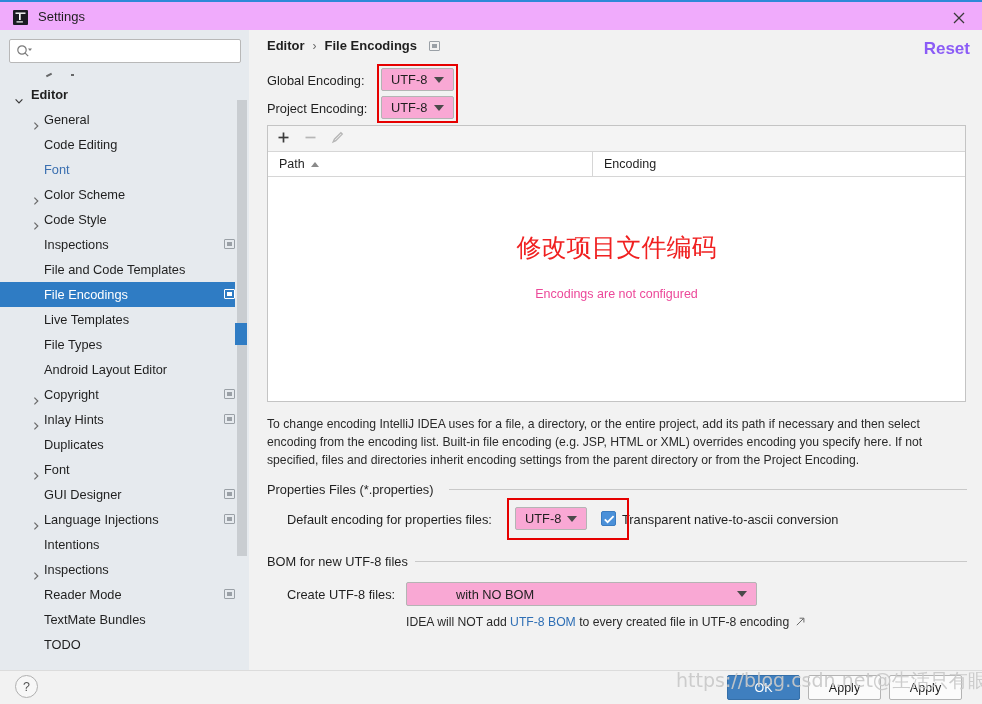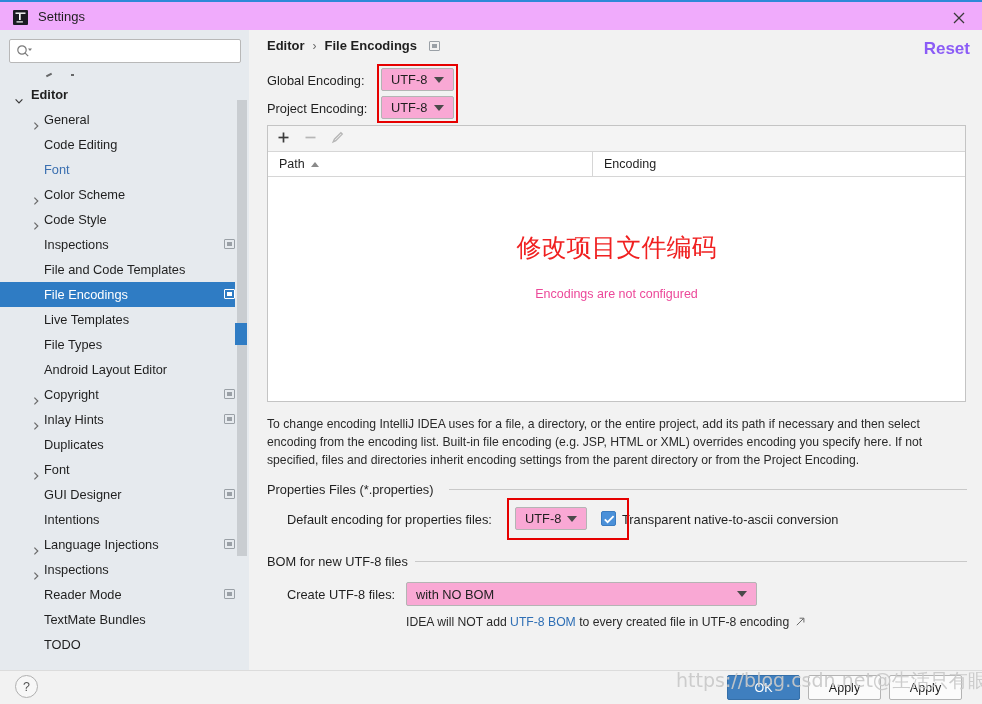--- a/index.html
+++ b/index.html
@@ -364,30 +364,30 @@
               </svg></span>
             <span class="label">Font</span>
           </div>
           <div class="tnode lvl1">
             <span class="label">GUI Designer</span>
             <span class="badge">
               <i></i>
             </span>
           </div>
           <div class="tnode lvl1">
+            <span class="arrow" style="left: 31px;"><svg width="10" height="10" viewBox="0 0 10 10">
+                <polyline points="3.4,1.6 6.8,5 3.4,8.4" fill="none" stroke="#6b6b6b" stroke-width="1.2"></polyline>
+              </svg></span>
+            <span class="label">Language Injections</span>
+            <span class="badge">
+              <i></i>
+            </span>
+          </div>
+          <div class="tnode lvl1">
             <span class="label">Intentions</span>
-          </div>
-          <div class="tnode lvl1">
-            <span class="arrow" style="left: 31px;"><svg width="10" height="10" viewBox="0 0 10 10">
-                <polyline points="3.4,1.6 6.8,5 3.4,8.4" fill="none" stroke="#6b6b6b" stroke-width="1.2"></polyline>
-              </svg></span>
-            <span class="label">Language Injections</span>
-            <span class="badge">
-              <i></i>
-            </span>
           </div>
           <div class="tnode lvl1">
             <span class="arrow" style="left: 31px;"><svg width="10" height="10" viewBox="0 0 10 10">
                 <polyline points="3.4,1.6 6.8,5 3.4,8.4" fill="none" stroke="#6b6b6b" stroke-width="1.2"></polyline>
               </svg></span>
             <span class="label">Inspections</span>
           </div>
           <div class="tnode lvl1">
             <span class="label">Reader Mode</span>
             <span class="badge">
@@ -486,21 +486,21 @@
       </svg>
     </div>
     <div class="row-lbl" style="left:373px; top:482px;">Transparent native-to-ascii conversion</div>
 
     <div class="redbox" style="left:258px; top:468px; width:122px; height:42px;"></div>
 
     <div class="grp-title" style="left:18px; top:524px;">BOM for new UTF-8 files</div>
     <div class="grp-line" style="left:166px; top:531px; width:552px;"></div>
 
     <div class="row-lbl" style="left:38px; top:557px;">Create UTF-8 files:</div>
-    <div class="combo" style="left:157px; top:552px; width:351px; height:24px;">
+    <div class="combo" style="left:157px; top:552px; width:351px; height:24px;padding-left:40px;">
       <span class="val">with NO BOM</span>
       <span class="caret"></span>
     </div>
 
     <div class="hint" style="left:157px; top:585px;">
       <span>IDEA will NOT add </span><span class="linkblue">UTF-8 BOM</span><span> to every created file in UTF-8 encoding</span>
       <span style="margin-left:3px;">
         <svg width="9" height="9" viewBox="0 0 9 9">
           <line x1="0.8" y1="8.2" x2="7.6" y2="1.4" stroke="#6a6a6a" stroke-width="1"></line>
           <polyline points="3.6,1.2 7.9,1.2 7.9,5.5" fill="none" stroke="#6a6a6a" stroke-width="1"></polyline>

